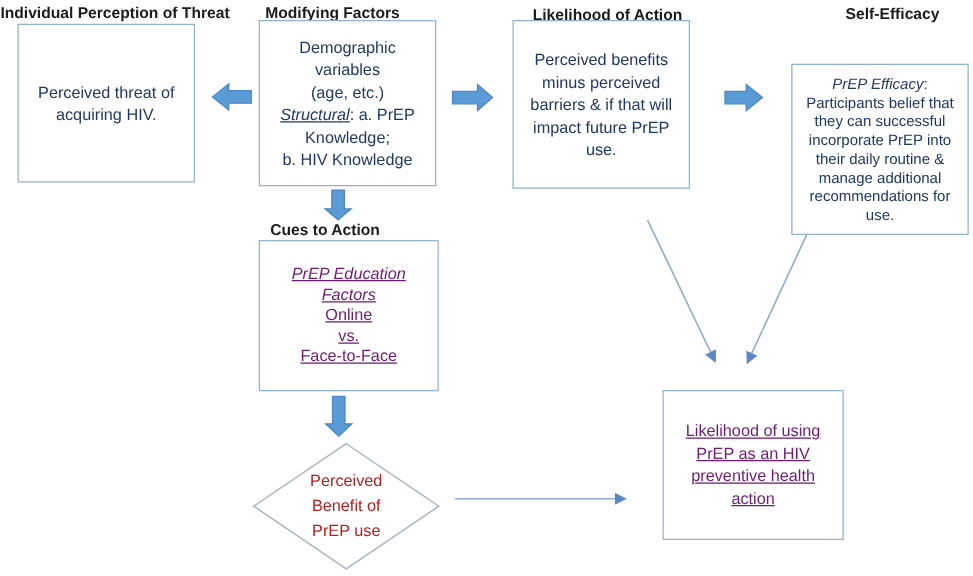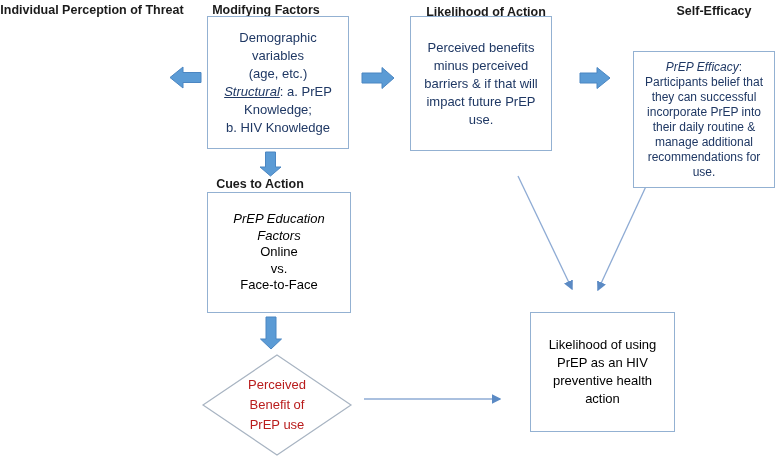--- a/index.html
+++ b/index.html
@@ -11,21 +11,21 @@
   .hdr {
     position:absolute; font-weight:bold; color:#1b1b1b; font-size:12.5px;
     text-align:center; white-space:nowrap; line-height:14px;
   }
   .box {
     position:absolute; border:1px solid #93b1d2; background:#ffffff;
     display:flex; flex-direction:column; justify-content:center; align-items:center;
     text-align:center; box-sizing:border-box;
   }
   .blue  { color:#1f3864; }
-  .green { color:#000000; }
+  .green { color:#701a75;text-decoration:underline; }
   .red   { color:#b91c1c; }
   .ln { white-space:nowrap; }
   .it  { font-style:italic; }
   .itu { font-style:italic; text-decoration:underline; }
   .fs13 { font-size:13px; line-height:18px; }
   .fs13b { font-size:13px; line-height:16.5px; }
   .fs12 { font-size:12px; line-height:15px;margin-top:36px; }
   .dtext {
     position:absolute; display:flex; flex-direction:column; justify-content:center;
     align-items:center; text-align:center; font-size:13px; line-height:20px;
@@ -55,20 +55,24 @@
 
     <polygon points="277,355 351,405 277,455 203,405" fill="#ffffff" stroke="#a8b4c2" stroke-width="1.2"></polygon>
   </svg>
 
   <div class="hdr" style="left:0px; top:3px; width:184px;">Individual Perception of Threat</div>
   <div class="hdr" style="left:196px; top:3px; width:140px;">Modifying Factors</div>
   <div class="hdr" style="left:416px; top:5px; width:140px;">Likelihood of Action</div>
   <div class="hdr" style="left:642px; top:4px; width:144px;">Self-Efficacy</div>
   <div class="hdr" style="left:198px; top:177px; width:124px;">Cues to Action</div>
 
+  <div class="box blue fs13" style="left:14px; top:19px; width:142px; height:127px;">
+    <div class="ln">Perceived threat of</div>
+    <div class="ln">acquiring HIV.</div>
+  </div>
 
   <div class="box blue fs13" style="left:207px; top:16px; width:142px; height:133px;">
     <div class="ln">Demographic</div>
     <div class="ln">variables</div>
     <div class="ln">(age, etc.)</div>
     <div class="ln"><span class="itu">Structural</span><span>: a. PrEP</span></div>
     <div class="ln">Knowledge;</div>
     <div class="ln">b. HIV Knowledge</div>
   </div>
 

